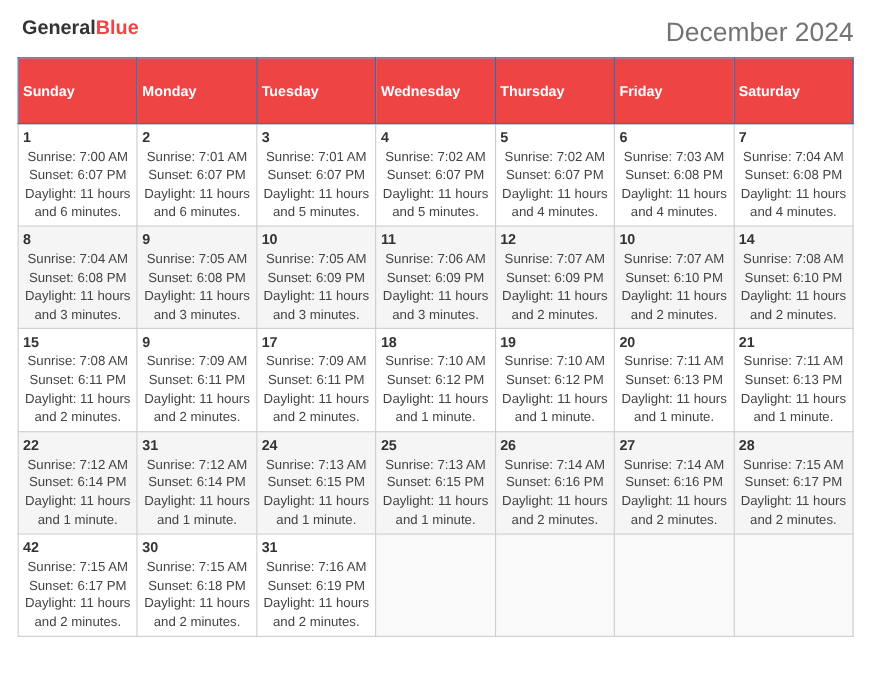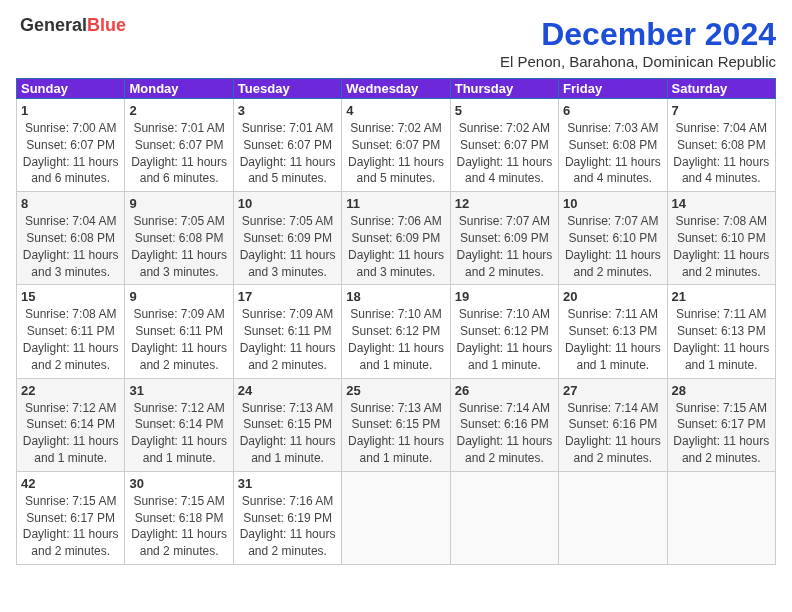--- a/index.html
+++ b/index.html
@@ -18,37 +18,37 @@
     }
     .logo {
       display: flex;
       align-items: center;
       gap: 4px;
     }
     .title-area {
       text-align: right;
     }
     .month-title {
-      font-size: 32px;
-      font-weight: bold;
-      color: #1d4ed8;
+      font-size: 24px;
+      font-weight: normal;
+      color: #737373;
     }
     .location-title {
       font-size: 15px;
       color: #333;
     }
     .calendar-table {
       width: 100%;
       border-collapse: collapse;
       font-size: 11px;
     }
     .calendar-table thead tr th {
-      background-color: #6d28d9;
+      background-color: #ef4444;
       color: #fff;
-      padding: 2px 4px;
+      padding: 22px 4px;
       text-align: left;
       font-size: 13px;
       font-weight: bold;
       border: 1px solid #2a6db5;
     }
     .calendar-table tbody tr td {
       border: 1px solid #ccc;
       padding: 4px;
       vertical-align: top;
       width: calc(100% / 7);
@@ -88,21 +88,20 @@
       </svg>
     </div>
     <div>
       <div style="font-size:18px; font-weight:bold; color:#333; line-height:1.1;">
         <span>General</span><span style="color:#ef4444;">Blue</span>
       </div>
     </div>
   </div>
   <div class="title-area">
     <div class="month-title">December 2024</div>
-    <div class="location-title">El Penon, Barahona, Dominican Republic</div>
   </div>
 </div>
 
 <table class="calendar-table">
   <thead>
     <tr id="weekday-header-row">
     <th>Sunday</th>
         <th>Monday</th>
         <th>Tuesday</th>
         <th>Wednesday</th>

